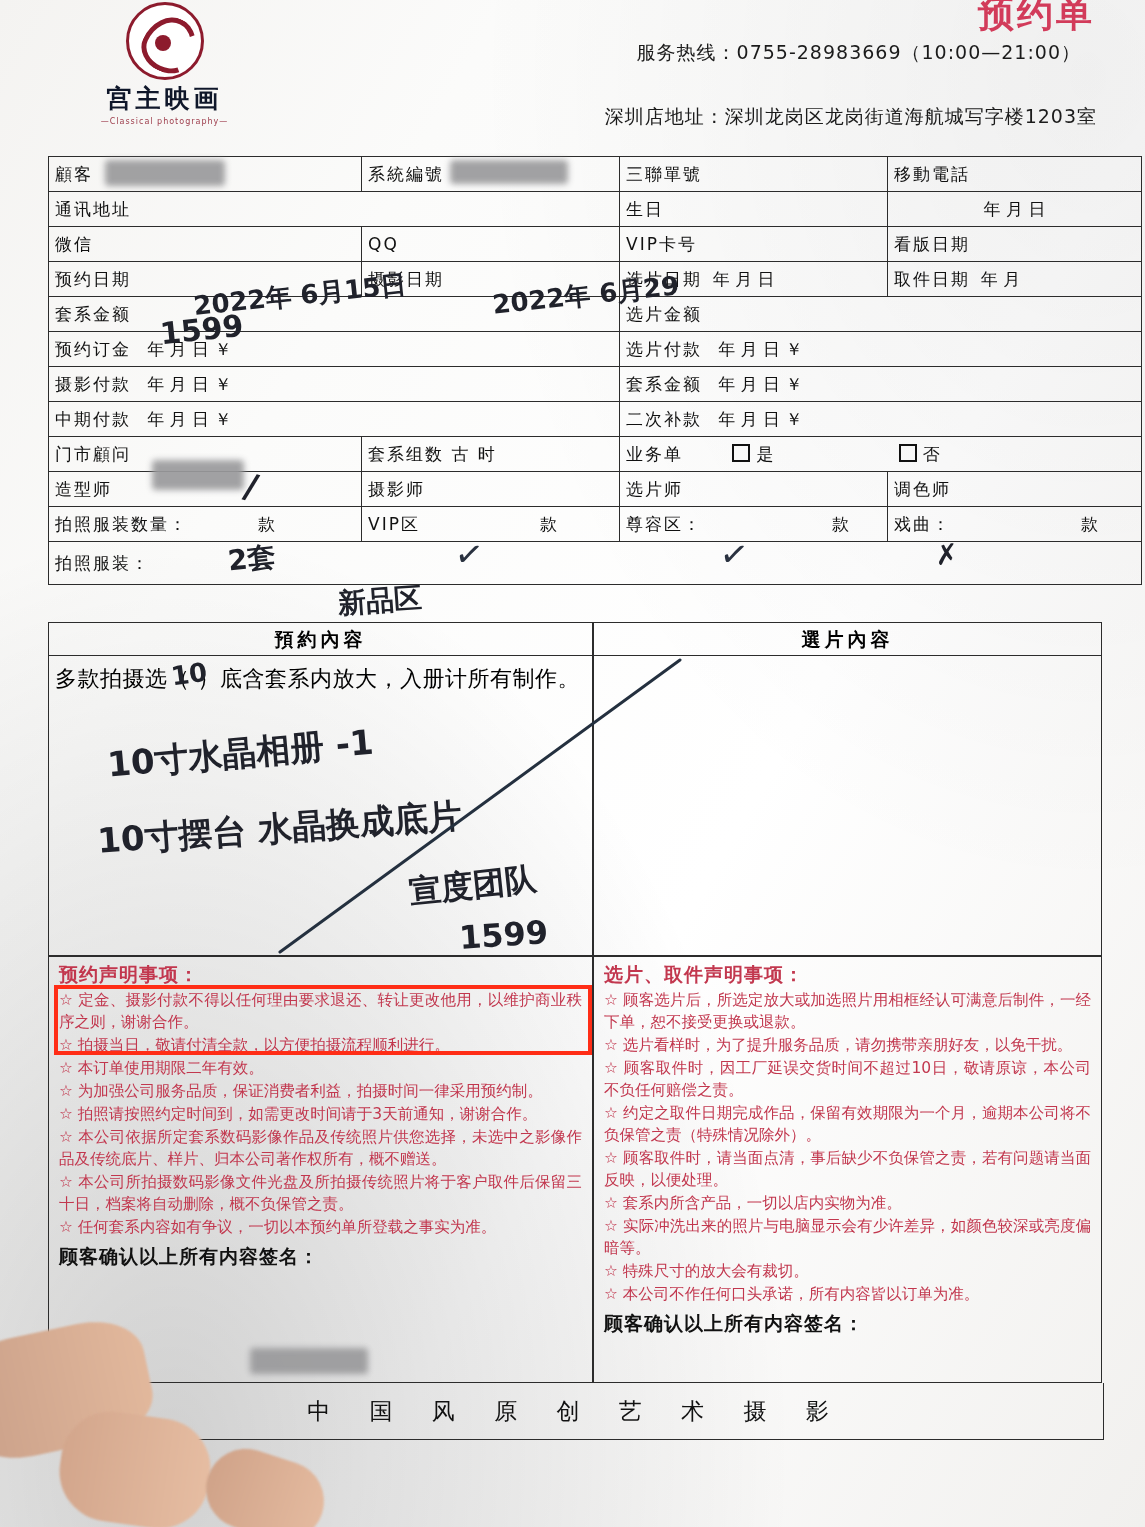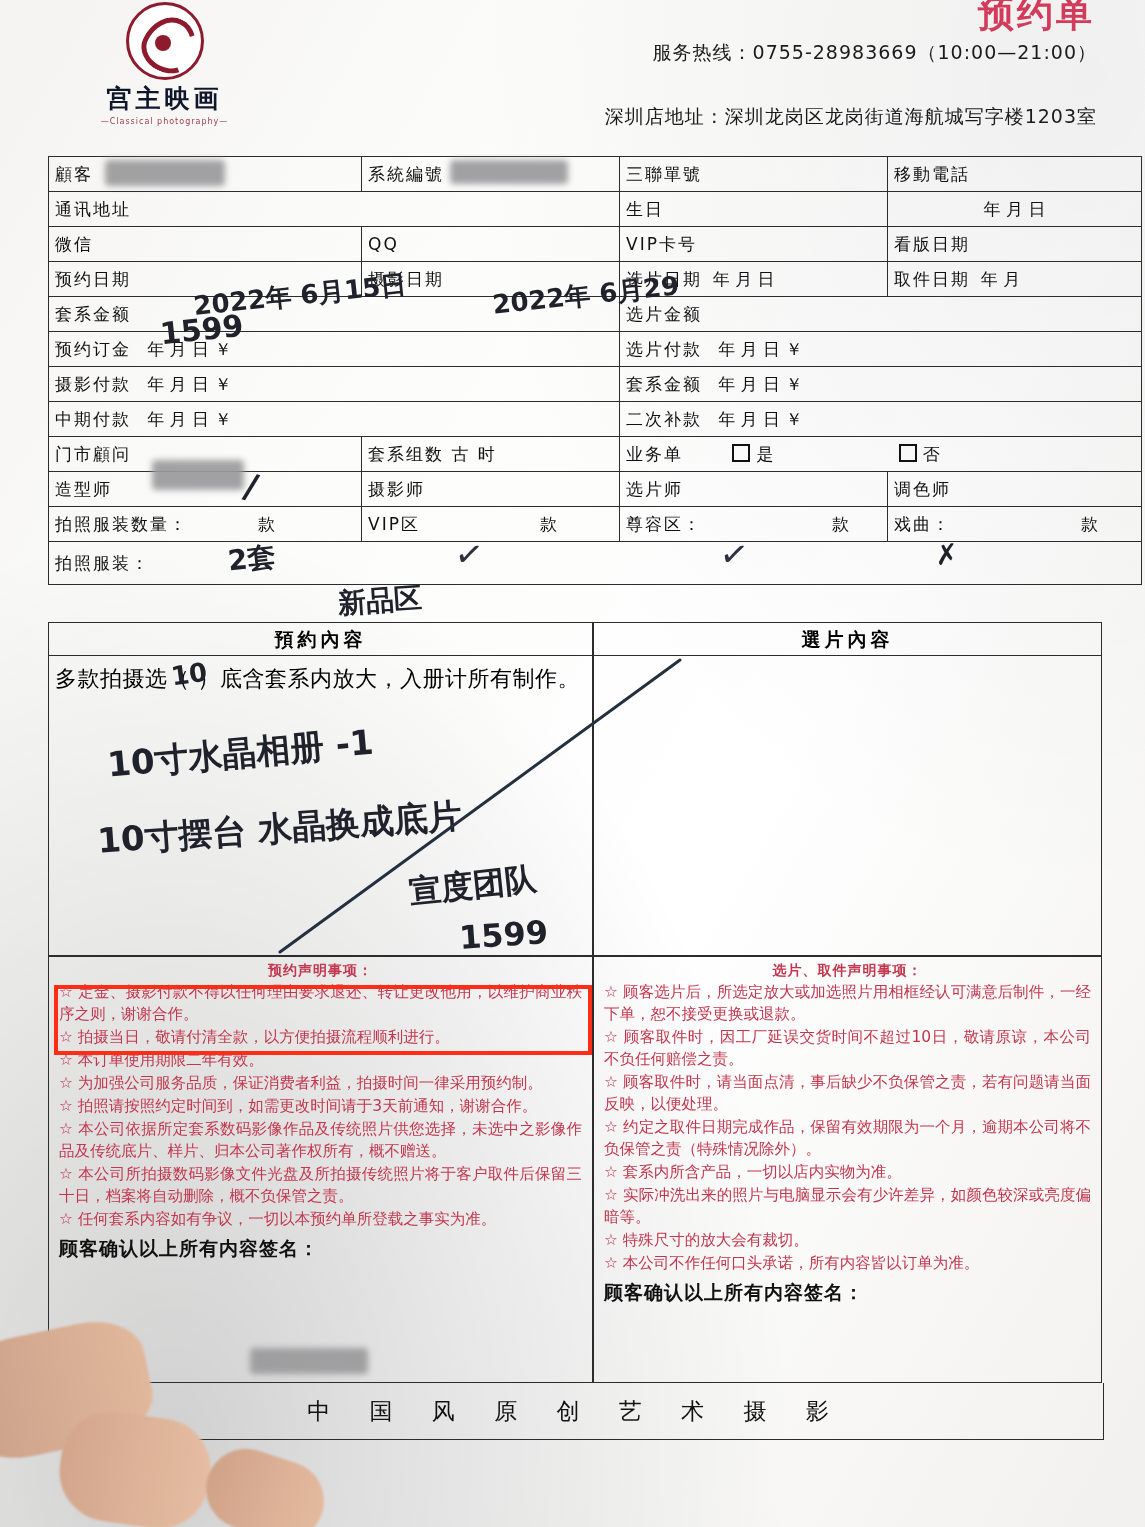--- a/index.html
+++ b/index.html
@@ -44,21 +44,21 @@
     content:"";position:absolute;left:26px;top:30px;width:16px;height:16px;border-radius:50%;
     background:#8d1b2d;
   }
   #logo .lname{font-family:"DejaVu Sans","Liberation Sans",sans-serif;color:#0f172a;font-weight:bold;font-size:25px;letter-spacing:4px;margin-top:2px;}
   #logo .lsub{color:#8d1b2d;font-size:8px;letter-spacing:1px;margin-top:2px;opacity:.85;}
 
   #title{
     position:absolute;right:50px;top:-10px;
     font-size:36px;font-weight:bold;color:#d23b5a;letter-spacing:3px;
   }
-  #hotline{position:absolute;right:48px;top:40px;font-size:19px;color:#1b1b1b;letter-spacing:1px;}
+  #hotline{position:absolute;right:64px;top:40px;font-size:19px;color:#1b1b1b;letter-spacing:1px;}
   #addr{position:absolute;right:48px;top:104px;font-size:19px;color:#1b1b1b;letter-spacing:1px;}
 
   
   table.form{
     position:absolute;left:48px;top:156px;width:1094px;
     border-collapse:collapse;
     font-size:17px;color:#111;
   }
   table.form td{
     border:1px solid #2c2c2c;
@@ -94,21 +94,21 @@
   #paneL{position:absolute;left:0;top:0;width:545px;}
   #paneR{position:absolute;left:545px;top:0;width:509px;}
   .paneBody{border:1px solid #2c2c2c;border-top:none;height:300px;position:relative;overflow:hidden;}
   #bigSlash{position:absolute;left:250px;top:640px;width:560px;height:320px;pointer-events:none;}
 
   
   #decl{position:absolute;left:48px;top:955px;width:1054px;height:430px;}
   .declCol{position:absolute;top:0;border:1px solid #2c2c2c;height:428px;padding:6px 10px;box-sizing:border-box;}
   #declL{left:0;width:545px;}
   #declR{left:545px;width:509px;}
-  .declTitle{font-size:14px;font-weight:bold;letter-spacing:1px;color:#c2374e;text-align:center;}
+  .declTitle{font-size:19px;font-weight:bold;letter-spacing:1px;color:#c2374e;}
   .declItem{font-size:15.5px;line-height:1.42;color:#c2374e;margin:1px 0;text-align:justify;}
   .sign{font-size:19px;font-weight:bold;color:#111;margin-top:6px;letter-spacing:1px;}
   #redbox{
     position:absolute;left:54px;top:985px;width:530px;height:62px;
     border:4px solid #ff2d16;pointer-events:none;
   }
   #footer{
     position:absolute;left:48px;top:1383px;width:1054px;height:56px;
     border:1px solid #2c2c2c;border-top:none;
     text-align:center;line-height:56px;
@@ -244,23 +244,24 @@
     <div class="declItem">☆ 为加强公司服务品质，保证消费者利益，拍摄时间一律采用预约制。</div>
     <div class="declItem">☆ 拍照请按照约定时间到，如需更改时间请于3天前通知，谢谢合作。</div>
     <div class="declItem">☆ 本公司依据所定套系数码影像作品及传统照片供您选择，未选中之影像作品及传统底片、样片、归本公司著作权所有，概不赠送。</div>
     <div class="declItem">☆ 本公司所拍摄数码影像文件光盘及所拍摄传统照片将于客户取件后保留三十日，档案将自动删除，概不负保管之责。</div>
     <div class="declItem">☆ 任何套系内容如有争议，一切以本预约单所登载之事实为准。</div>
     <div class="sign">顾客确认以上所有内容签名：</div>
   </div>
   <div class="declCol" id="declR">
     <div class="declTitle">选片、取件声明事项：</div>
     <div class="declItem">☆ 顾客选片后，所选定放大或加选照片用相框经认可满意后制件，一经下单，恕不接受更换或退款。</div>
+    <div class="declItem">☆ 选片看样时，为了提升服务品质，请勿携带亲朋好友，以免干扰。</div>
     <div class="declItem">☆ 顾客取件时，因工厂延误交货时间不超过10日，敬请原谅，本公司不负任何赔偿之责。</div>
+    <div class="declItem">☆ 约定之取件日期完成作品，保留有效期限为一个月，逾期本公司将不负保管之责（特殊情况除外）。</div>
     <div class="declItem">☆ 顾客取件时，请当面点清，事后缺少不负保管之责，若有问题请当面反映，以便处理。</div>
-    <div class="declItem">☆ 约定之取件日期完成作品，保留有效期限为一个月，逾期本公司将不负保管之责（特殊情况除外）。</div>
     <div class="declItem">☆ 套系内所含产品，一切以店内实物为准。</div>
     <div class="declItem">☆ 实际冲洗出来的照片与电脑显示会有少许差异，如颜色较深或亮度偏暗等。</div>
     <div class="declItem">☆ 特殊尺寸的放大会有裁切。</div>
     <div class="declItem">☆ 本公司不作任何口头承诺，所有内容皆以订单为准。</div>
     <div class="sign">顾客确认以上所有内容签名：</div>
   </div>
 </div>
 <div id="redbox"></div>
 
 <div id="footer">中 国 风 原 创 艺 术 摄 影</div>

